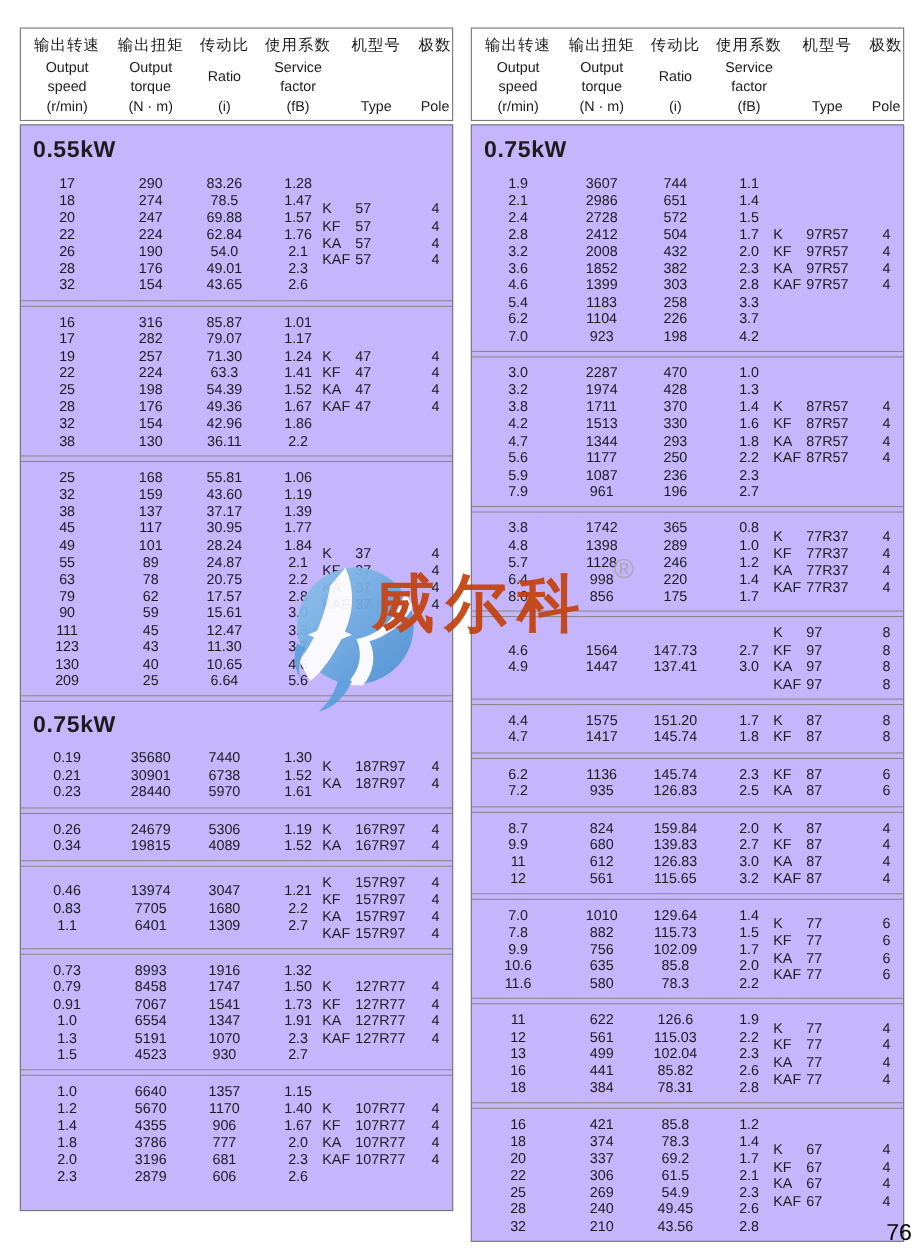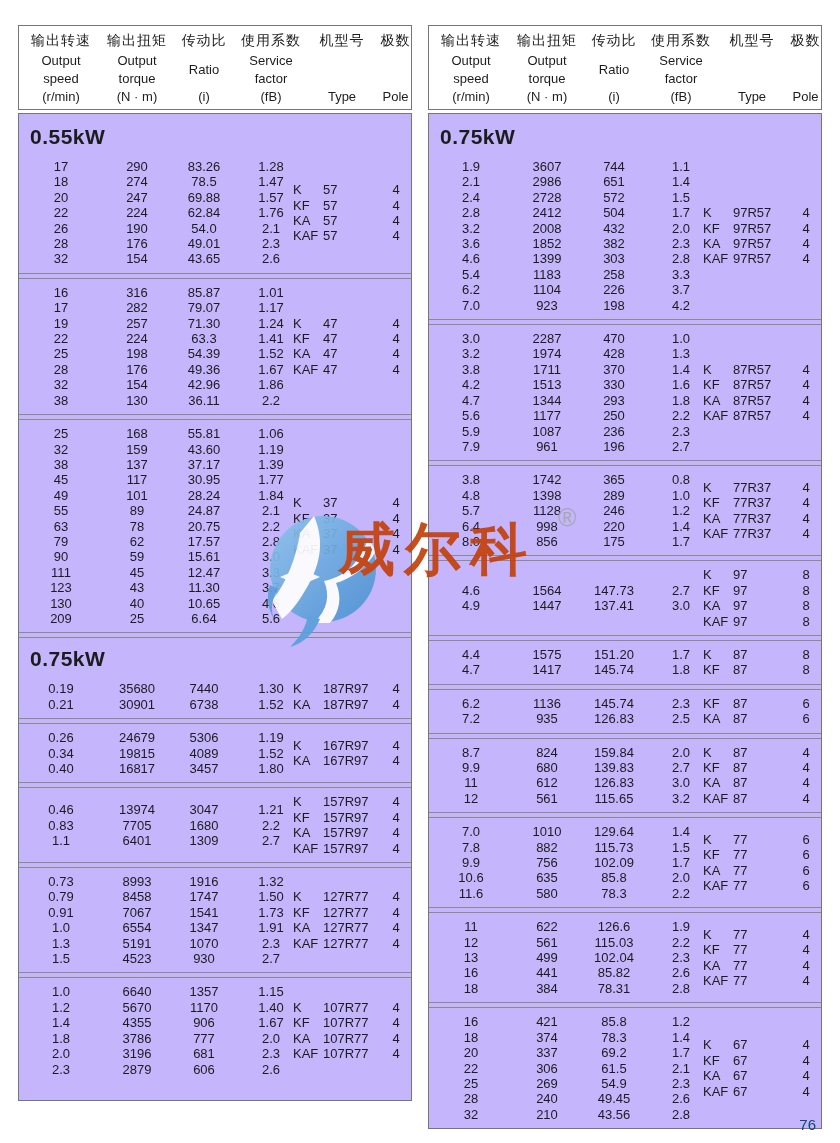--- a/index.html
+++ b/index.html
@@ -36,21 +36,21 @@
   .wm-logo { position:absolute; left:0; top:6px; }
   .wm-brand {
     position:absolute; left:76px; top:16px; font-size:57px; font-weight:bold;
     letter-spacing:9px; color:#c2410c; white-space:nowrap; line-height:1;
   }
   .wm-reg { position:absolute; left:296px; top:0px; font-size:25px; color:#a6a6a6; line-height:1; }
   .wm-en {
     position:absolute; left:88px; top:84px; font-family:"Liberation Serif", serif;
     font-size:25px; color:#b2b2b2; white-space:nowrap;
   }
-  .page-number { position:absolute; right:24px; bottom:10px; font-size:15px; color:#0c4a6e; }
+  .page-number { position:absolute; right:11px; bottom:10px; font-size:21px; color:#000000; }
 </style>
 </head>
 <body>
 
 <div class="tables">
   <section class="spec-table">
     <div class="thead">
         <div class="hcol">
           <div class="hzh">输出转速</div>
           <div class="hen">Output</div>
@@ -342,20 +342,26 @@
               <div class="dcell">35680</div>
               <div class="dcell">7440</div>
               <div class="dcell">1.30</div>
             </div>
             <div class="drow">
               <div class="dcell">0.21</div>
               <div class="dcell">30901</div>
               <div class="dcell">6738</div>
               <div class="dcell">1.52</div>
             </div>
+            <div class="drow">
+              <div class="dcell">0.23</div>
+              <div class="dcell">28440</div>
+              <div class="dcell">5970</div>
+              <div class="dcell">1.61</div>
+            </div>
           </div>
           <div class="types">
             <div class="trow">
               <span class="tprefix">K</span>
               <span class="tmodel">187R97</span>
               <span class="tpole">4</span>
             </div>
             <div class="trow">
               <span class="tprefix">KA</span>
               <span class="tmodel">187R97</span>
@@ -370,26 +376,20 @@
               <div class="dcell">0.26</div>
               <div class="dcell">24679</div>
               <div class="dcell">5306</div>
               <div class="dcell">1.19</div>
             </div>
             <div class="drow">
               <div class="dcell">0.34</div>
               <div class="dcell">19815</div>
               <div class="dcell">4089</div>
               <div class="dcell">1.52</div>
-            </div>
-            <div class="drow">
-              <div class="dcell">0.40</div>
-              <div class="dcell">16817</div>
-              <div class="dcell">3457</div>
-              <div class="dcell">1.80</div>
             </div>
           </div>
           <div class="types">
             <div class="trow">
               <span class="tprefix">K</span>
               <span class="tmodel">167R97</span>
               <span class="tpole">4</span>
             </div>
             <div class="trow">
               <span class="tprefix">KA</span>

